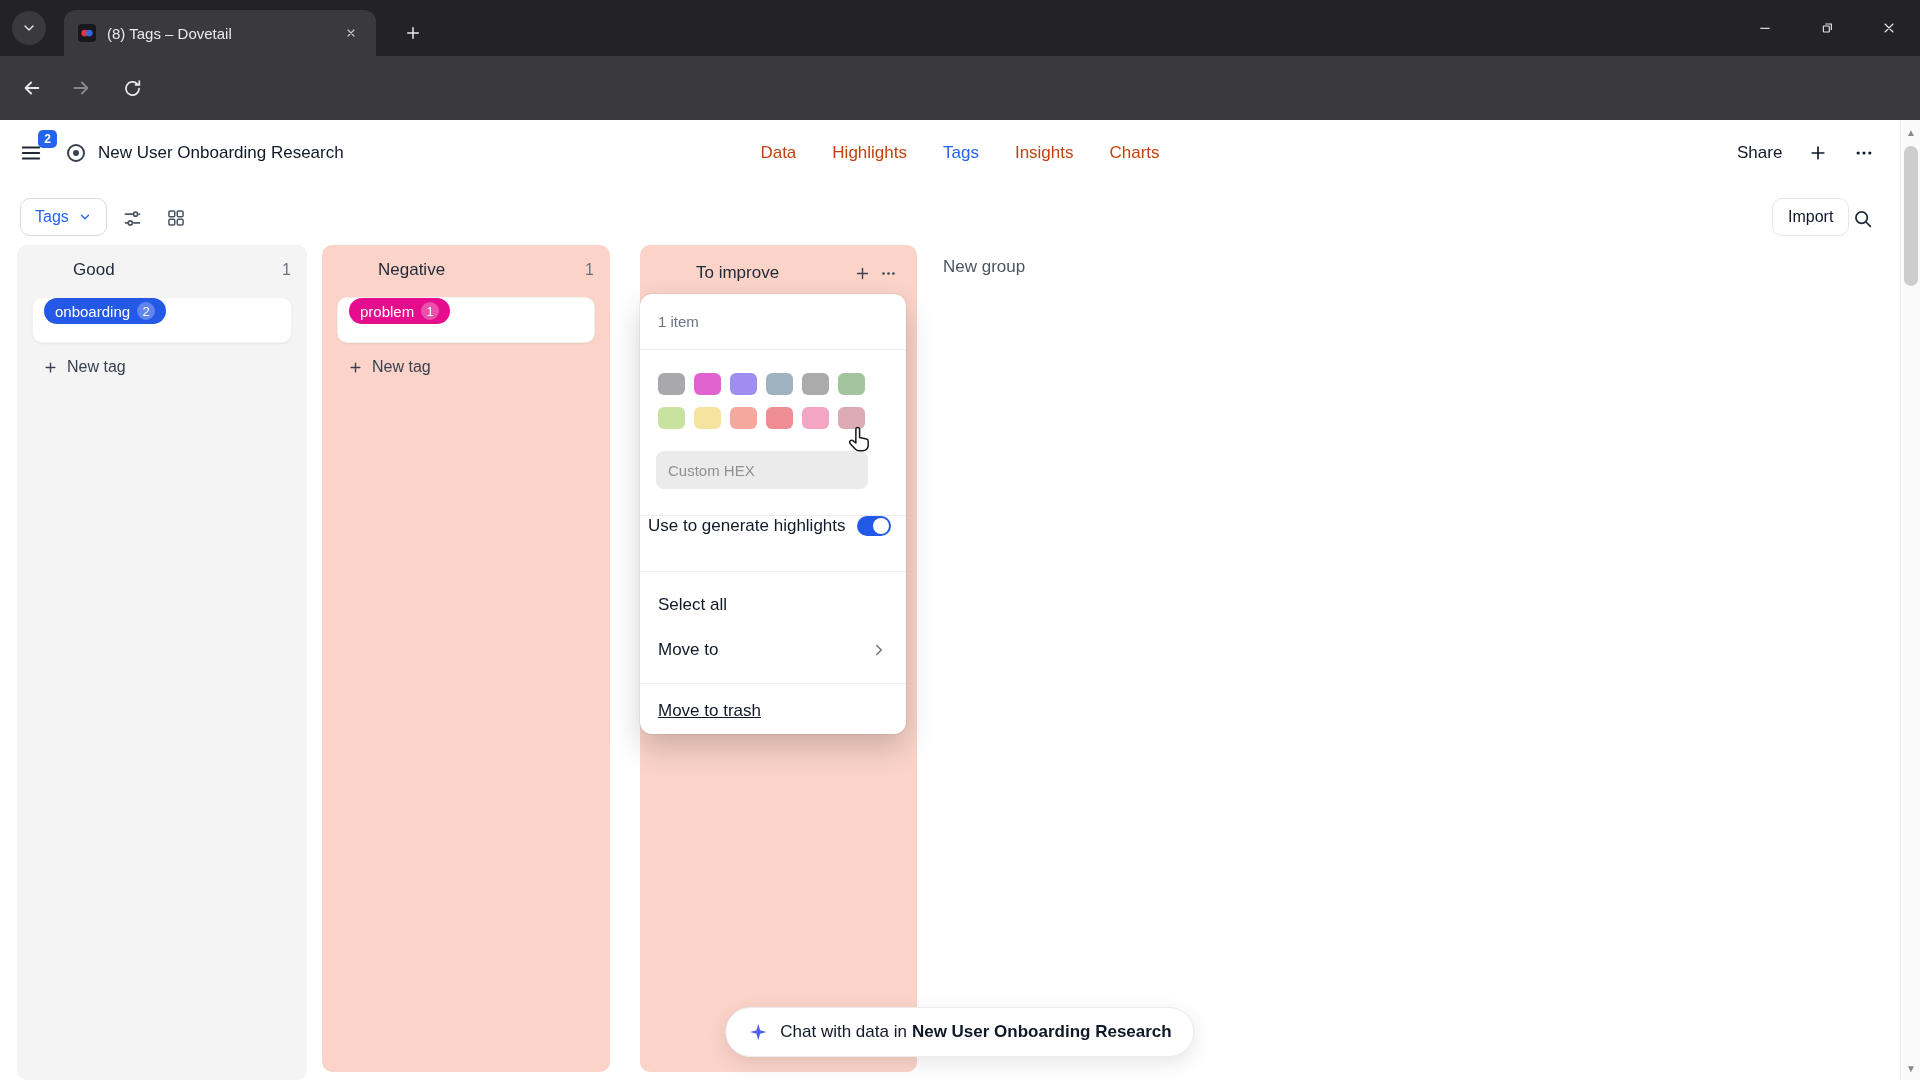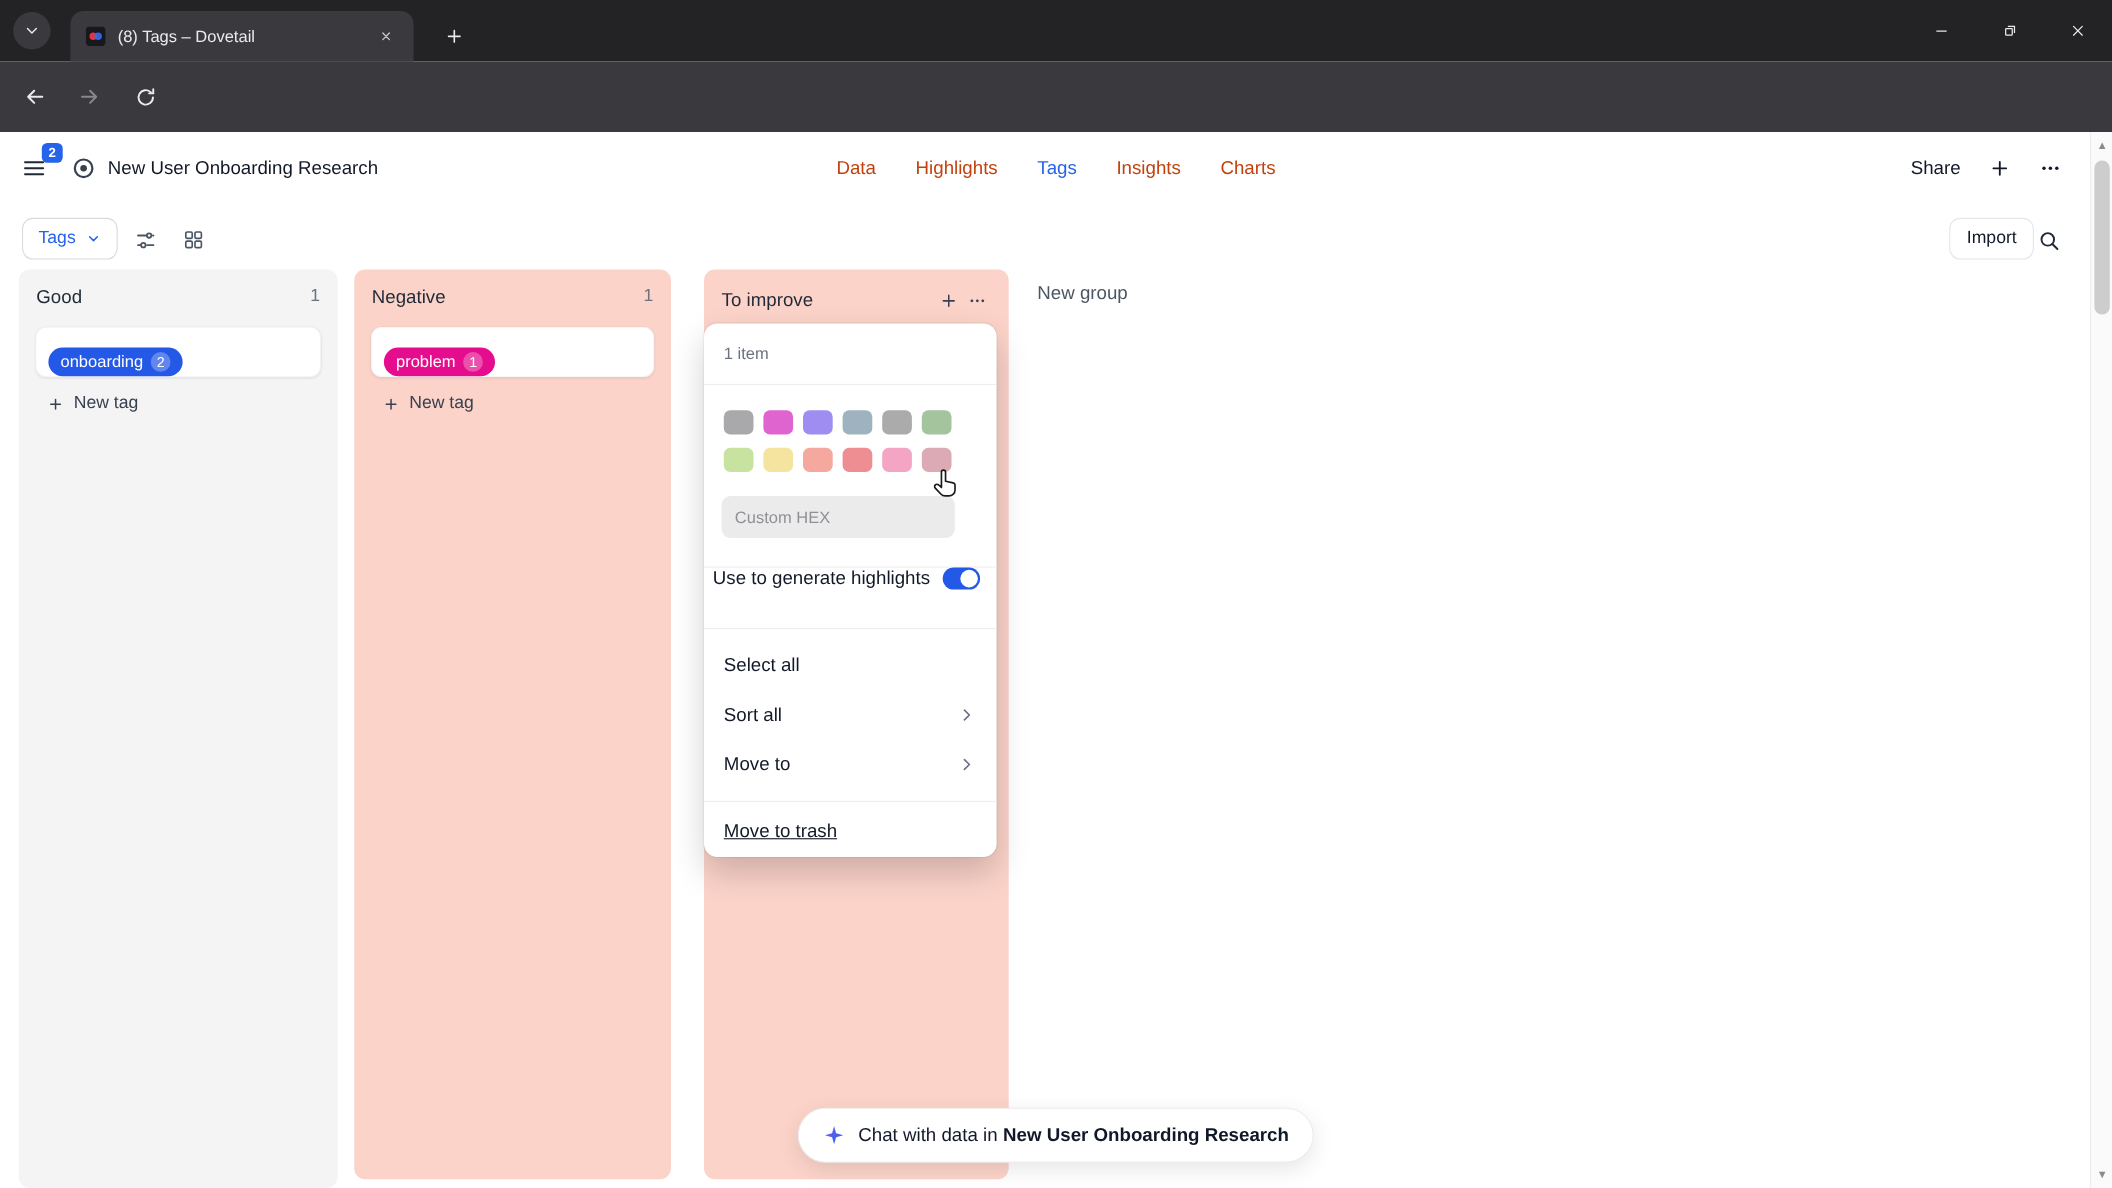--- a/index.html
+++ b/index.html
@@ -75,27 +75,27 @@
   .toolbar-search-btn { position:absolute; left:1846px; top:16px; width:32px; height:32px; border:none;
                         background:transparent; color:#1f2937; display:flex; align-items:center;
                         justify-content:center; cursor:pointer; }
 
   
   .column { position:absolute; top:125px; border-radius:10px; }
   .col-0 { left:17px;  width:290px; height:835px; }
   .col-1 { left:322px; width:288px; height:827px; }
   .col-2 { left:640px; width:277px; height:827px; }
   .col-header { display:flex; align-items:center; padding:15px 16px 9px; }
-  .col-title { flex:1; font-size:17px; font-weight:500; color:#1f2937; }
+  .col-title { flex:1; font-size:17px; font-weight:500; color:#1f2937;margin-left:40px; }
   .col-count { font-size:16px; color:#6b7280; }
   .col-action { width:26px; height:26px; border:none; background:transparent; color:#374151;
                 display:flex; align-items:center; justify-content:center; cursor:pointer; }
   .tag-card { margin:8px 15px 0; height:46px; background:#fff; border:1px solid rgba(0,0,0,.05);
               border-radius:10px; box-shadow:0 1px 2px rgba(0,0,0,.06); display:flex;
-              align-items:flex-end; padding:0 11px; cursor:pointer; }
+              align-items:flex-start; padding:0 11px; cursor:pointer; }
   .tag-pill { display:inline-flex; align-items:center; gap:7px; height:26px; padding:0 11px;
               border-radius:13px; color:#fff; font-size:15px; font-weight:500; }
   .tag-pill .pill-count { background:rgba(255,255,255,.28); border-radius:9px; min-width:18px;
                           height:18px; padding:0 5px; font-size:13px; display:flex;
                           align-items:center; justify-content:center; }
   .new-tag-btn { display:flex; align-items:center; gap:9px; margin-top:15px; padding-left:26px;
                  font-size:16px; color:#374151; cursor:pointer; }
   .new-group-label { position:absolute; left:943px; top:137px; font-size:17px; color:#4b5563; cursor:pointer; }
 
   
@@ -409,28 +409,20 @@
         <span class="toggle" style="background: rgb(36, 88, 230);">
             <span class="knob"></span>
           </span>
       </div>
       <div class="menu-div"></div>
       <div class="menu-items">
         <div class="menu-item">
           <span>Select all</span>
         </div>
         <div class="menu-item">
-          <span>Sort all</span>
-          <span class="chev">
-            <svg width="18" height="18" viewBox="0 0 24 24" fill="none" stroke="currentColor" stroke-width="2" stroke-linecap="round" stroke-linejoin="round">
-                <path d="M9 6l6 6-6 6"></path>
-              </svg>
-          </span>
-        </div>
-        <div class="menu-item">
           <span>Move to</span>
           <span class="chev">
             <svg width="18" height="18" viewBox="0 0 24 24" fill="none" stroke="currentColor" stroke-width="2" stroke-linecap="round" stroke-linejoin="round">
                 <path d="M9 6l6 6-6 6"></path>
               </svg>
           </span>
         </div>
       </div>
       <div class="menu-div d4"></div>
       <div class="menu-item trash-item">

